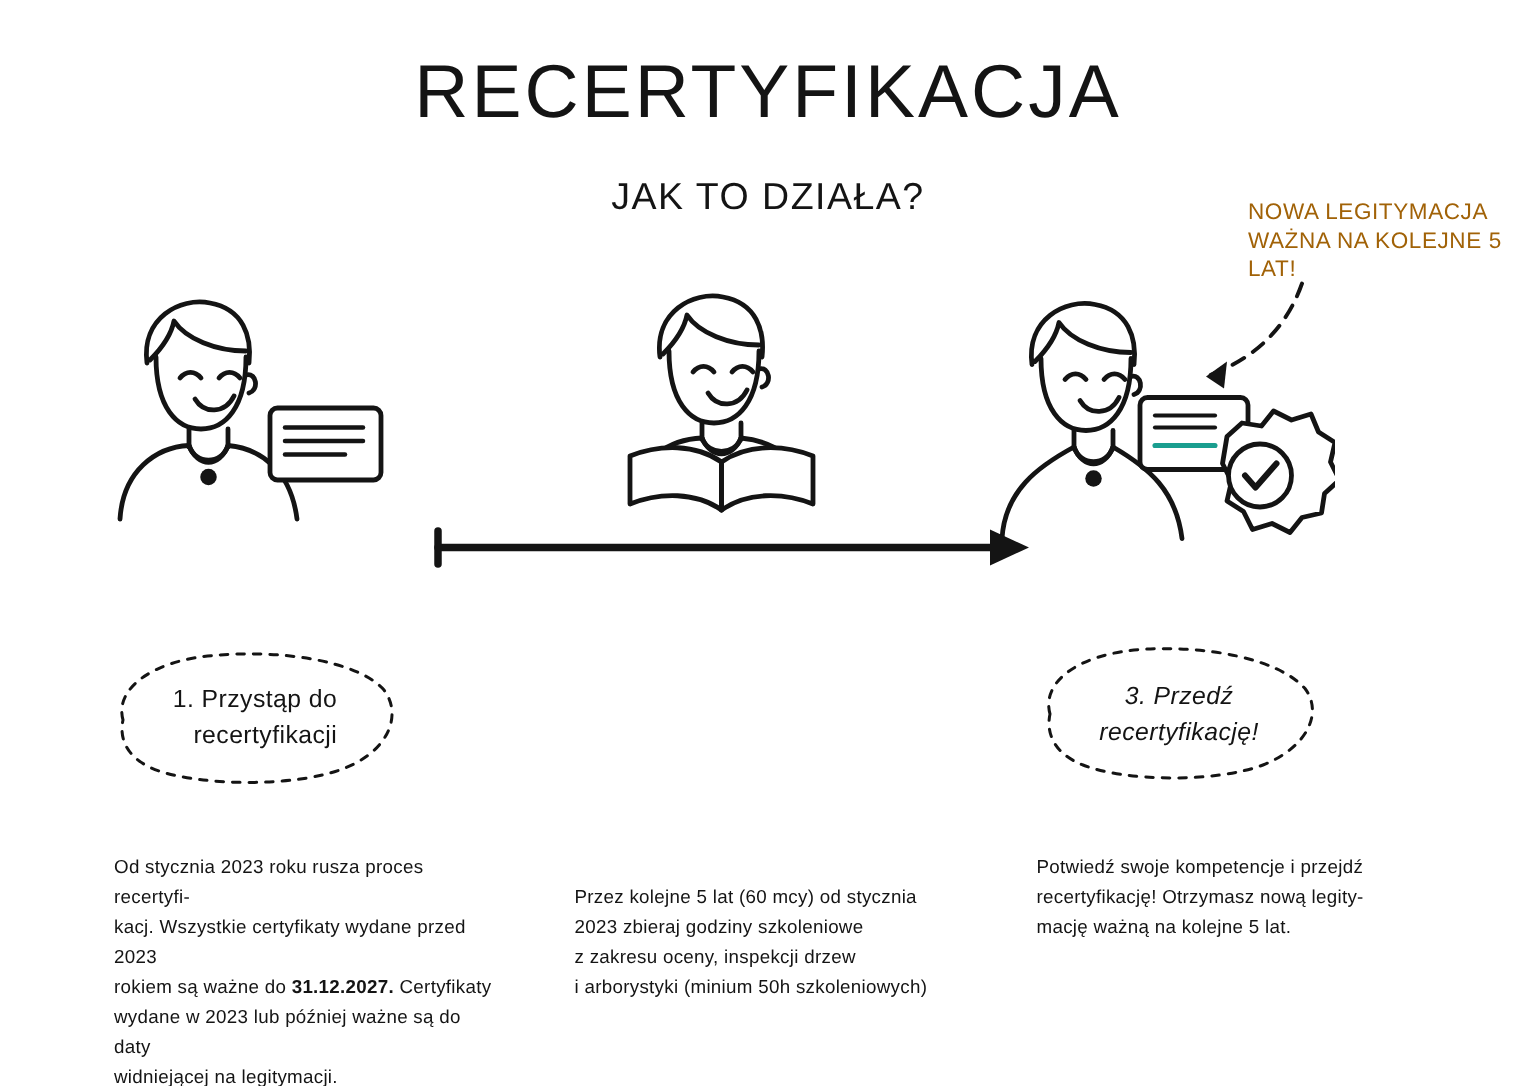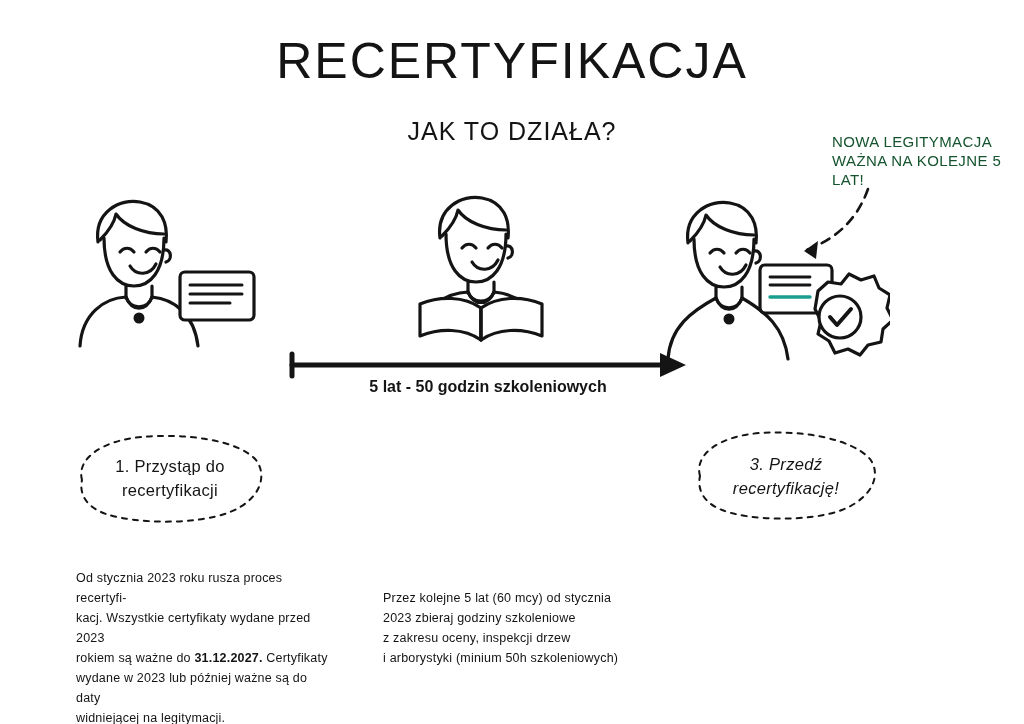--- a/index.html
+++ b/index.html
@@ -49,21 +49,21 @@
 
   
   .callout {
     position: absolute;
     left: 832px;
     top: 132px;
     width: 180px;
     font-size: 15px;
     line-height: 19px;
     letter-spacing: 0.4px;
-    color: #14532d;
+    color: #a16207;
   }
 
   
   .figure {
     position: absolute;
   }
   .fig1 { left: 70px;  top: 190px; }
   .fig2 { left: 388px; top: 190px; }
   .fig3 { left: 660px; top: 185px; }
 
@@ -104,21 +104,21 @@
     letter-spacing: 0.3px;
     padding: 0 14px;
     white-space: pre-line;
     color: #141414;
   }
   .bubble svg {
     position: absolute;
     left: 0; top: 0;
     z-index: 1;
   }
-  .b1 { left: 70px;  top: 432px; }
+  .b1 { left: 70px;  top: 432px; text-align: right; }
   .b2 { left: 378px; top: 430px; }
   .b3 { left: 686px; top: 430px; font-style: italic; }
 
   
   .para {
     position: absolute;
     font-size: 12.5px;
     line-height: 20px;
     letter-spacing: 0.2px;
     color: #141414;
@@ -233,21 +233,20 @@
       <circle cx="180" cy="132" r="21" fill="#ffffff" stroke="#141414" stroke-width="3.2"></circle>
       <path d="M170 132 l7 8 l14 -16" fill="none" stroke="#141414" stroke-width="4" stroke-linecap="round" stroke-linejoin="round"></path>
     </g>
   </svg>
 
   <svg class="timeline" viewBox="0 0 400 30">
     <path d="M4 4 L 4 26" stroke="#141414" stroke-width="5" stroke-linecap="round"></path>
     <path d="M4 15 L 376 15" stroke="#141414" stroke-width="5" stroke-linecap="round"></path>
     <path d="M372 3 L 398 15 L 372 27 Z" fill="#141414"></path>
   </svg>
-  <div class="timeline-label">5 lat - 50 godzin szkoleniowych</div>
 
   <div class="bubble b1">
     <svg width="200" height="92" viewBox="0 0 200 92">
       <path d="M12 48 C 6 26, 34 8, 72 5 C 116 1, 168 8, 186 28 C 198 44, 190 68, 160 80 C 128 93, 66 92, 36 82 C 16 75, 9 62, 12 48 Z" fill="none" stroke="#141414" stroke-width="2" stroke-dasharray="5 6" stroke-linecap="round"></path>
     </svg>
     <div class="bubble-text">1. Przystąp do
 recertyfikacji</div>
   </div>
 
 
@@ -263,14 +262,17 @@
 kacj. Wszystkie certyfikaty wydane przed 2023
 rokiem są ważne do </span><b>31.12.2027.</b><span> Certyfikaty
 wydane w 2023 lub później ważne są do daty
 widniejącej na legitymacji.</span></div>
 
   <div class="para p2"><span>Przez kolejne 5 lat (60 mcy) od stycznia
 2023 zbieraj godziny szkoleniowe
 z zakresu oceny, inspekcji drzew
 i arborystyki (minium 50h szkoleniowych)</span></div>
 
+  <div class="para p3"><span>Potwiedź swoje kompetencje i przejdź
+recertyfikację! Otrzymasz nową legity-
+mację ważną na kolejne 5 lat.</span></div>
 
 </div>
 
 </body></html>

